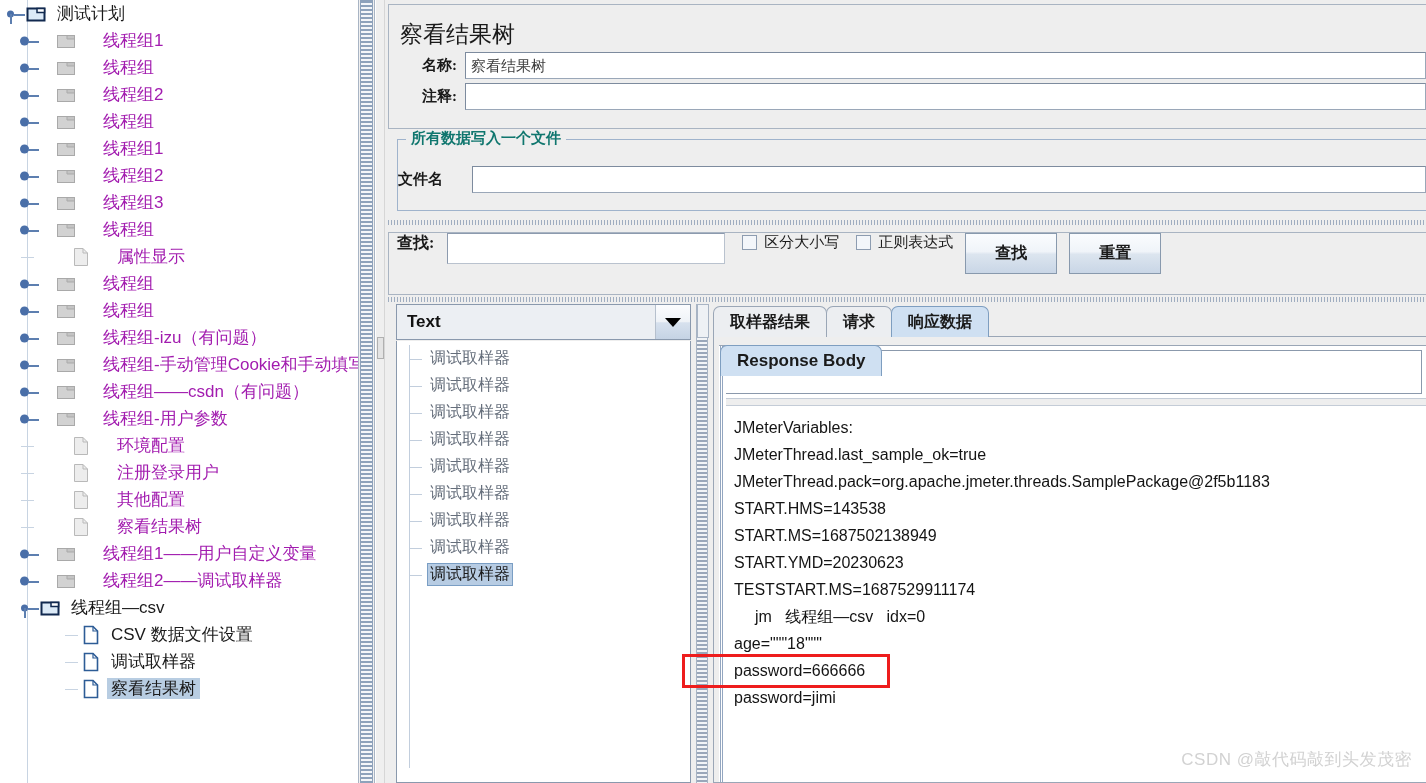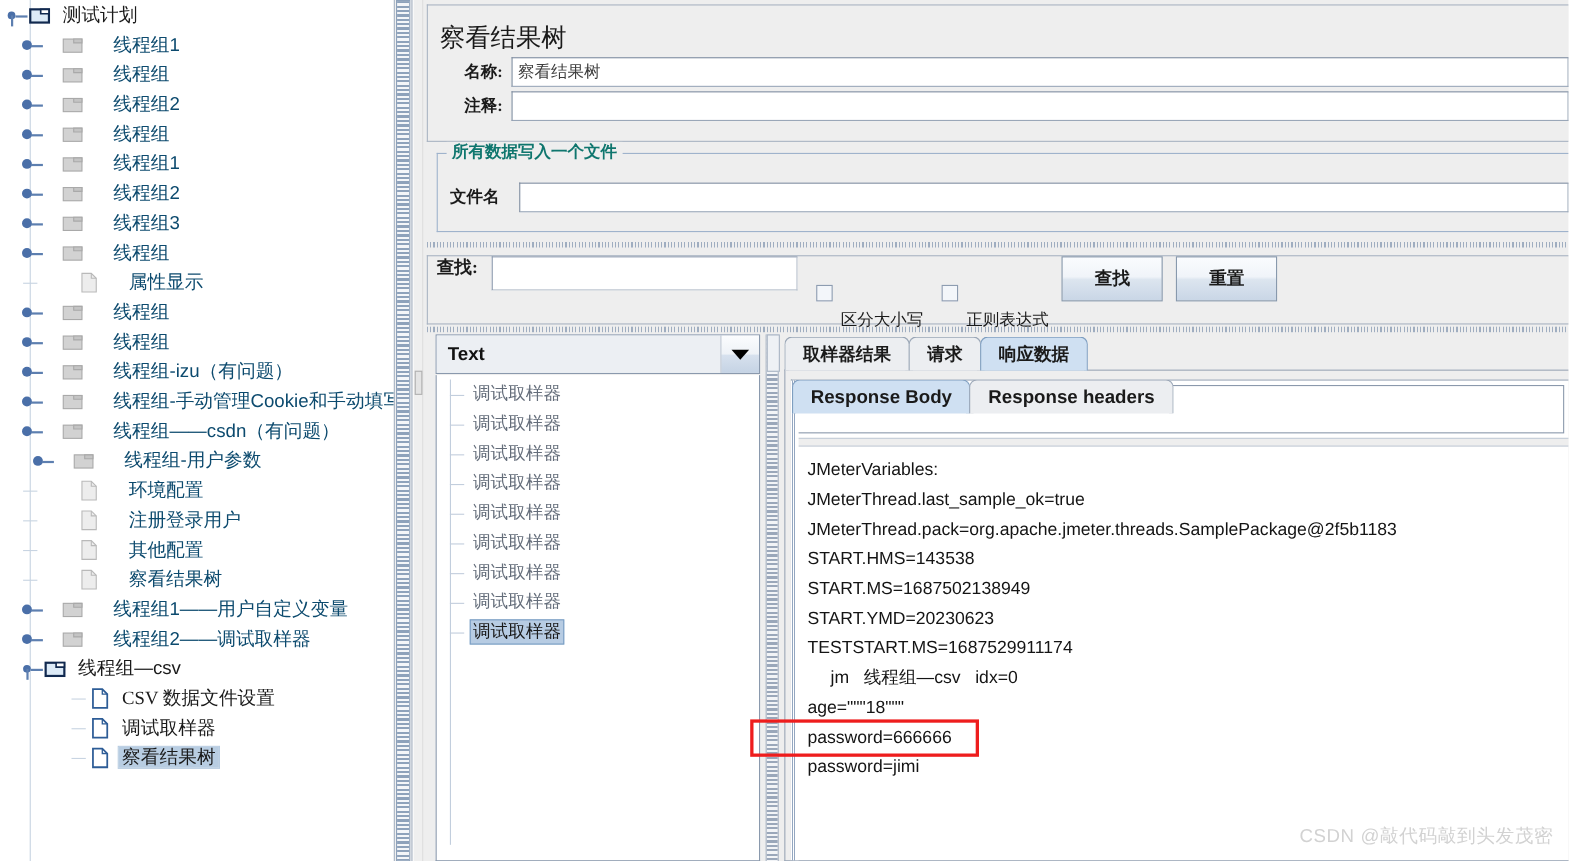--- a/index.html
+++ b/index.html
@@ -29,21 +29,21 @@
   .tree-row {
     position: relative;
     height: 27px;
     display: flex;
     align-items: center;
     white-space: nowrap;
     font-size: 17px;
     color: #b9bec6;
     text-align: right;
   }
-  .tree-row.dim { color: #0c4a6e; gap: 16px; }
+  .tree-row.dim { color: #a21caf; gap: 16px; }
   .tree-row.solid { color: #1a1a1a; }
 
   .guide {
     position: absolute;
     left: 27px; top: 0; bottom: 0;
     width: 1px;
     background: #c8d4e2;
   }
   .elbow {
     width: 20px; height: 100%;
@@ -202,21 +202,21 @@
     font-weight: bold;
     color: #0f766e;
     font-family: "Liberation Serif", "DejaVu Serif", serif;
   }
   #filename-row {
     position: absolute;
     left: 0; top: 26px; right: 0;
     display: flex; align-items: center;
   }
   #filename-label {
-    width: 74px; text-align: center; padding-right: 7px;
+    width: 74px; text-align: left; padding-right: 7px;
     font-size: 15px; font-weight: bold; color: #1a1a1a;
     font-family: "Liberation Serif", "DejaVu Serif", serif;
     flex: 0 0 auto;
   }
 
   .dotted-sep {
     position: absolute;
     left: 3px; right: 0;
     height: 5px;
     background: repeating-linear-gradient(to right,
@@ -249,21 +249,21 @@
   }
   .cb-wrap { display: flex; align-items: center; margin-left: 17px; }
   .cbx {
     width: 15px; height: 15px;
     background: #f3f6fa;
     border: 1px solid #8d9cb0;
     margin-right: 7px;
     flex: 0 0 auto;
   }
   .cb-label { font-size: 15px; color: #1a1a1a;
-    font-family: Liberation Serif, serif; margin-top: 48px; }
+    font-family: Liberation Serif, serif; }
   .jbtn {
     height: 41px;
     min-width: 90px;
     margin-left: 12px;
     border: 1px solid #8899ad;
     background: linear-gradient(to bottom, #fafcfe 0%, #f0f4f9 45%, #dce5ef 52%, #c9d6e6 100%);
     font-size: 16px;
     color: #1a1a1a;
     font-weight: bold;
     font-family: "Liberation Serif", "DejaVu Serif", serif;
@@ -636,21 +636,21 @@
         <div class="tree-row dim" style="padding-left:18px;">
     <span class="handle"></span>
     <span class="ico">
             <svg width="20" height="17" viewBox="0 0 20 17">
     <rect x="1.5" y="3.5" width="17" height="12" fill="#d2d2d2" stroke="#a9a9a9" stroke-width="1"></rect>
     <path d="M11 3.5 L18.5 3.5 L18.5 7 L11 7 Z" fill="#c4c4c4" stroke="#a9a9a9" stroke-width="1"></path>
   </svg>
           </span>
     <span class="node-label">线程组——csdn（有问题）</span>
   </div>
-        <div class="tree-row dim" style="padding-left:28px;">
+        <div class="tree-row dim" style="padding-left:18px;">
     <span class="handle"></span>
     <span class="ico">
             <svg width="20" height="17" viewBox="0 0 20 17">
     <rect x="1.5" y="3.5" width="17" height="12" fill="#d2d2d2" stroke="#a9a9a9" stroke-width="1"></rect>
     <path d="M11 3.5 L18.5 3.5 L18.5 7 L11 7 Z" fill="#c4c4c4" stroke="#a9a9a9" stroke-width="1"></path>
   </svg>
           </span>
     <span class="node-label">线程组-用户参数</span>
   </div>
         <div class="tree-row dim" style="padding-left:18px;">
@@ -722,21 +722,21 @@
             <span class="stem"></span>
           </span>
     <span class="ico">
             <svg width="20" height="17" viewBox="0 0 20 17">
     <rect x="1.5" y="3.5" width="17" height="12" fill="#dceaf7" stroke="#11294f" stroke-width="2"></rect>
     <path d="M11 3.5 L18.5 3.5 L18.5 7.5 L11 7.5 Z" fill="#ffffff" stroke="#11294f" stroke-width="1.5"></path>
   </svg>
           </span>
     <span class="node-label">线程组—csv</span>
   </div>
-        <div class="tree-row solid" style="padding-left:62px;font-family:Liberation Serif, serif;">
+        <div class="tree-row solid" style="padding-left:62px;">
     <span class="elbow dash"></span>
     <span class="ico">
             <svg width="18" height="20" viewBox="0 0 18 20">
     <path d="M2.5 1.5 L11 1.5 L15.5 6 L15.5 18.5 L2.5 18.5 Z" fill="#ffffff" stroke="#2d5c96" stroke-width="1.6"></path>
     <path d="M11 1.5 L11 6 L15.5 6" fill="none" stroke="#2d5c96" stroke-width="1.2"></path>
   </svg>
           </span>
     <span class="node-label">CSV 数据文件设置</span>
   </div>
         <div class="tree-row solid" style="padding-left:62px;">
@@ -872,21 +872,20 @@
 
       <div id="tabs-col">
         <div class="tabstrip" id="outer-tabs">
   <div class="tab">取样器结果</div>
   <div class="tab">请求</div>
   <div class="tab active">响应数据</div>
           </div>
         <div id="outer-tabpane">
           <div class="tabstrip" id="inner-tabs">
   <div class="tab latin active">Response Body</div>
-  <div class="tab latin">Response headers</div>
             </div>
         </div>
         <div id="inner-tabpane">
           <div id="resp-vscroll"></div>
           <div id="resp-header-box"></div>
           <div id="resp-sep"></div>
           <div id="resp-body">
   <div class="code-line">JMeterVariables:</div>
   <div class="code-line">JMeterThread.last_sample_ok=true</div>
   <div class="code-line">JMeterThread.pack=org.apache.jmeter.threads.SamplePackage@2f5b1183</div>

